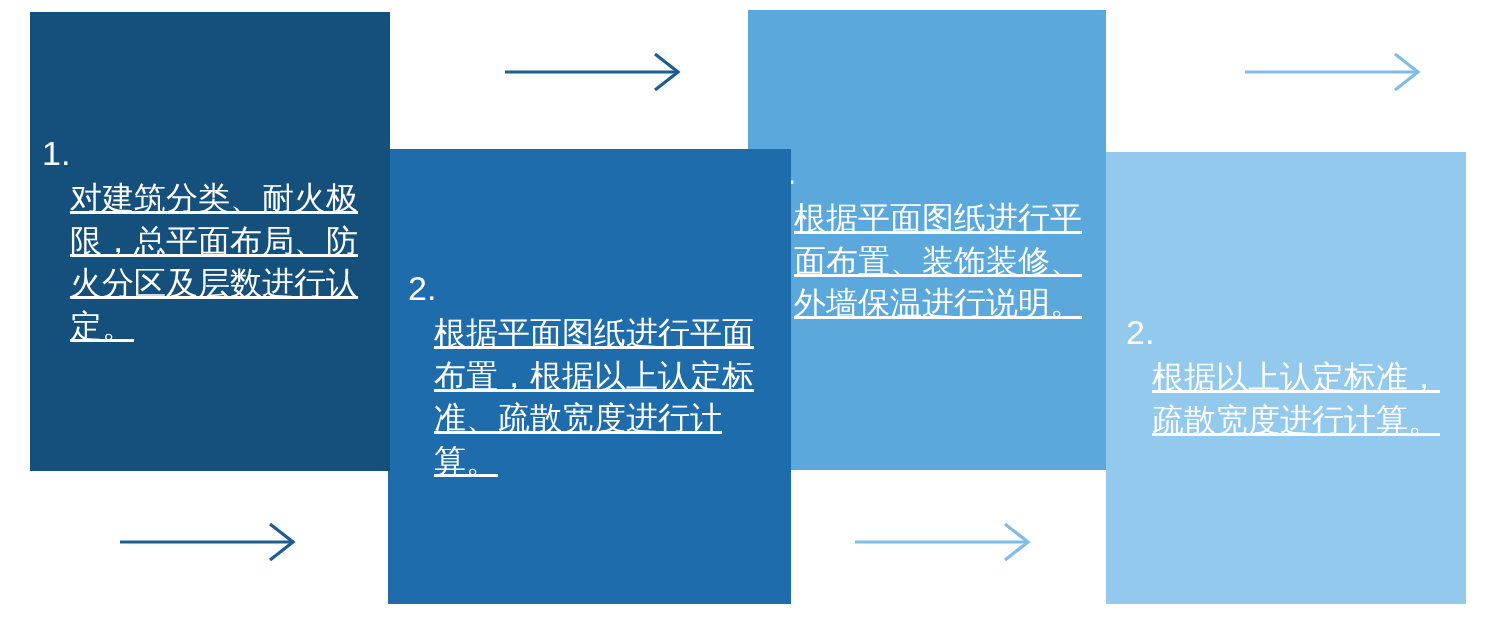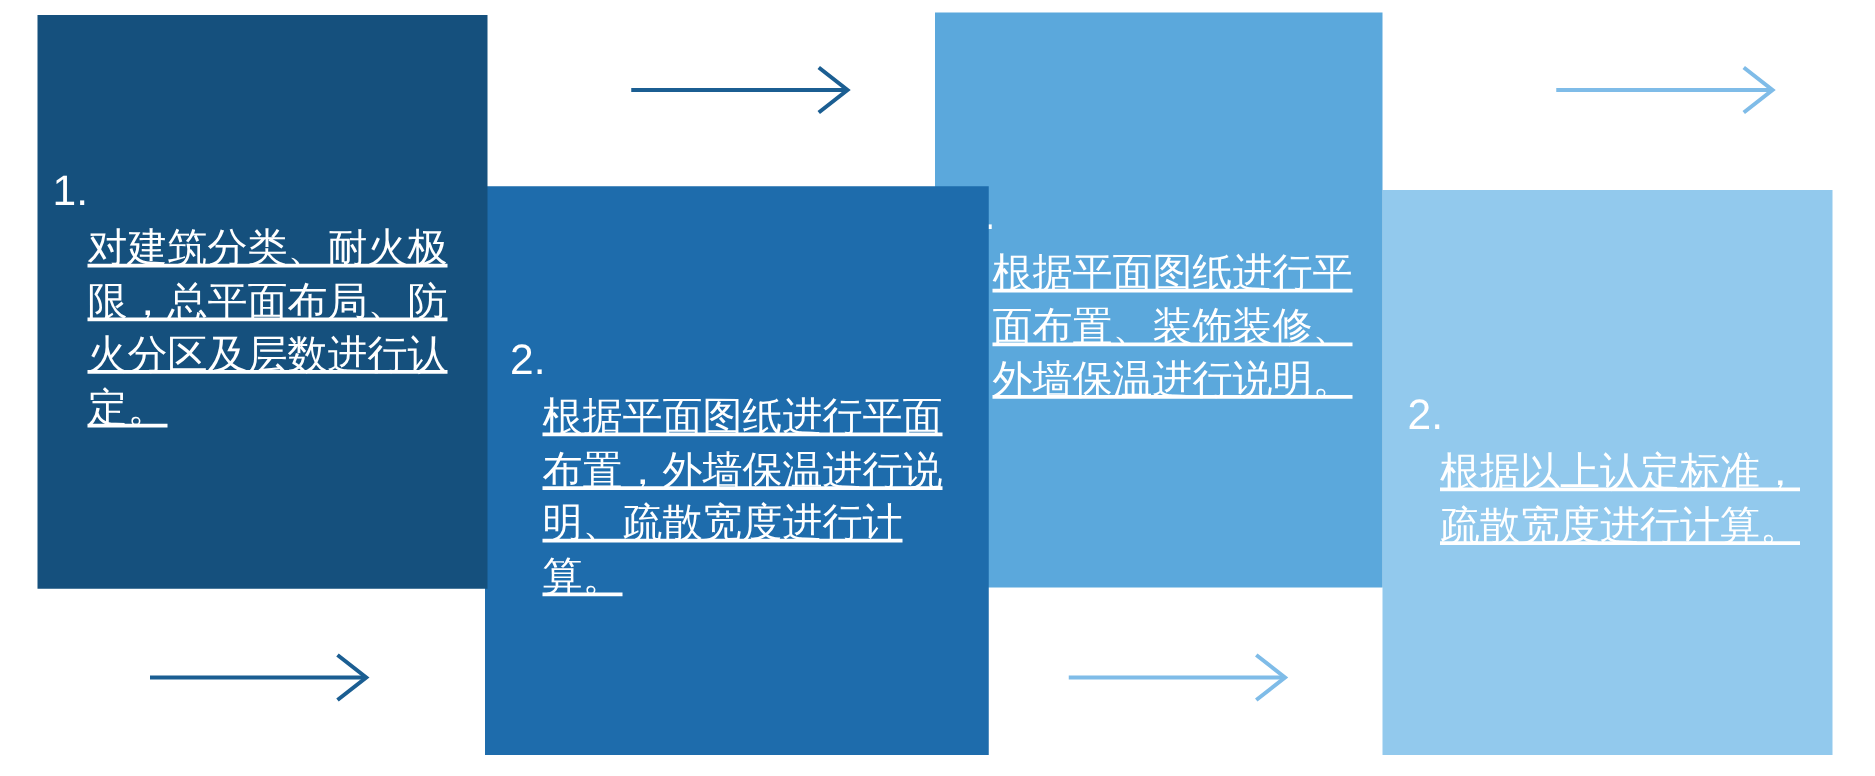--- a/index.html
+++ b/index.html
@@ -99,21 +99,21 @@
 
 <div id="stage">
 
   <div class="card" id="card-1" style="background: rgb(21, 80, 125);">
     <div class="num">1.</div>
     <div class="body">对建筑分类、耐火极限，总平面布局、防火分区及层数进行认定。</div>
   </div>
 
   <div class="card" id="card-2" style="background: rgb(30, 108, 172);">
     <div class="num">2.</div>
-    <div class="body">根据平面图纸进行平面布置，外墙保温进行说明、疏散宽度进行计算。</div>
+    <div class="body">根据平面图纸进行平面布置，根据以上认定标准、疏散宽度进行计算。</div>
   </div>
 
   <div class="card" id="card-3" style="background: rgb(91, 168, 220);">
     <div class="num">1.</div>
     <div class="body">根据平面图纸进行平面布置、装饰装修、外墙保温进行说明。</div>
   </div>
 
   <div class="card" id="card-4" style="background: rgb(146, 201, 237);">
     <div class="num">2.</div>
     <div class="body">根据以上认定标准，疏散宽度进行计算。</div>

